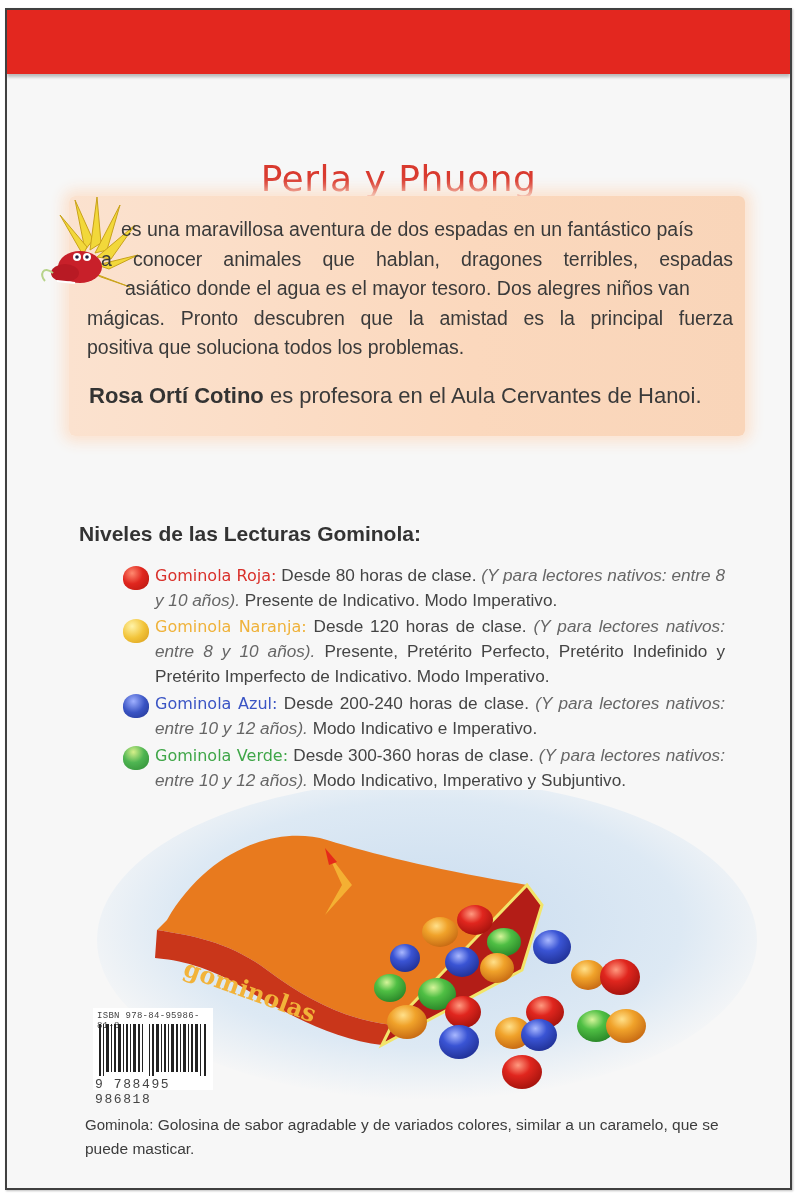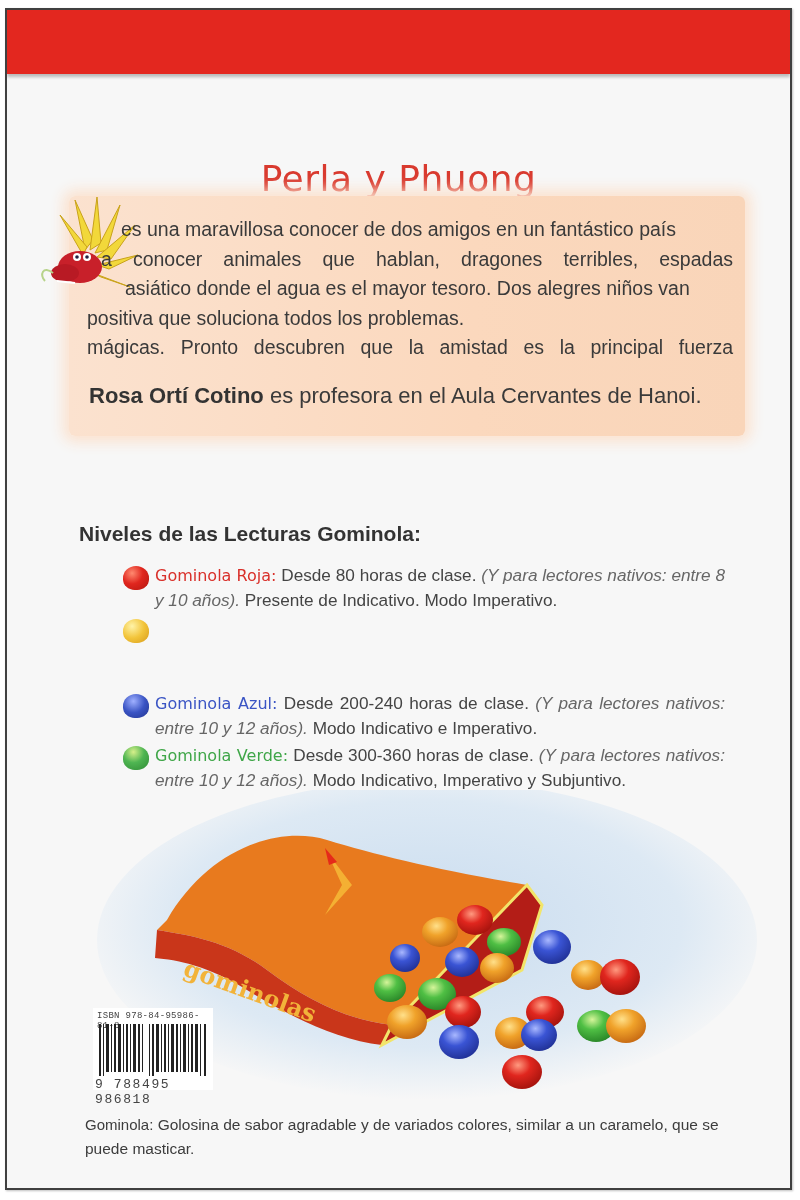--- a/index.html
+++ b/index.html
@@ -51,37 +51,40 @@
     <ellipse cx="30" cy="78" rx="14" ry="9" fill="#b81a24"></ellipse>
     <circle cx="42" cy="62" r="4" fill="#fff"></circle>
       <circle cx="52" cy="62" r="4" fill="#fff"></circle>
     <circle cx="42" cy="62" r="1.8" fill="#224"></circle>
       <circle cx="52" cy="62" r="1.8" fill="#224"></circle>
     <path d="M18 78 C8 70, 4 80, 10 86" stroke="#b7d38a" stroke-width="2" fill="none"></path>
     <path d="M22 86 L40 88" stroke="#fff" stroke-width="2"></path>
   </svg>
 
   <div class="blurb-text">
-    <p class="l1" style="padding-left:48px">es una maravillosa conocer de dos amigos en un fantástico país</p>
+    <p class="l1" style="padding-left:48px">es una maravillosa aventura de dos espadas en un fantástico país</p>
     <p style="padding-left:28px; text-align-last:justify">a conocer animales que hablan, dragones terribles, espadas</p>
     <p style="padding-left:52px">asiático donde el agua es el mayor tesoro. Dos alegres niños van</p>
+    <p style="padding-left:14px; text-align-last:justify">mágicas. Pronto descubren que la amistad es la principal fuerza</p>
     <p style="padding-left:14px">positiva que soluciona todos los problemas.</p>
-    <p style="padding-left:14px; text-align-last:justify">mágicas. Pronto descubren que la amistad es la principal fuerza</p>
   </div>
 
   <div class="author"><b>Rosa Ortí Cotino</b><span> es profesora en el Aula Cervantes de Hanoi.</span></div>
 
   <div class="levels-title">Niveles de las Lecturas Gominola:</div>
 
   <div class="gum" style="top:556px; background:radial-gradient(circle at 35% 30%, #ff8a70 0%, #e0261e 45%, #b3160f 100%);"></div>
   <div class="level" style="top:553px;">
     <span class="name" style="color:#d9302a">Gominola Roja:</span><span> Desde 80 horas de clase. </span><i>(Y para lectores nativos: entre 8 y 10 años).</i><span> Presente de Indicativo. Modo Imperativo.</span>
   </div>
 
   <div class="gum" style="top:609px; background:radial-gradient(circle at 35% 30%, #fff3a8 0%, #f2c43a 50%, #d79a1a 100%);"></div>
+  <div class="level" style="top:604px;">
+    <span class="name" style="color:#efb23a">Gominola Naranja:</span><span> Desde 120 horas de clase. </span><i>(Y para lectores nativos: entre 8 y 10 años).</i><span> Presente, Pretérito Perfecto, Pretérito Indefinido y Pretérito Imperfecto de Indicativo. Modo Imperativo.</span>
+  </div>
 
   <div class="gum" style="top:684px; background:radial-gradient(circle at 40% 30%, #9fb0ff 0%, #3a54c4 50%, #22358f 100%);"></div>
   <div class="level" style="top:681px;">
     <span class="name" style="color:#3a54c4">Gominola Azul:</span><span> Desde 200-240 horas de clase. </span><i>(Y para lectores nativos: entre 10 y 12 años).</i><span> Modo Indicativo e Imperativo.</span>
   </div>
 
   <div class="gum" style="top:736px; background:radial-gradient(circle at 40% 25%, #d6f08a 0%, #4fb552 45%, #2f8a34 100%);"></div>
   <div class="level" style="top:733px;">
     <span class="name" style="color:#3fa648">Gominola Verde:</span><span> Desde 300-360 horas de clase. </span><i>(Y para lectores nativos: entre 10 y 12 años).</i><span> Modo Indicativo, Imperativo y Subjuntivo.</span>
   </div>

